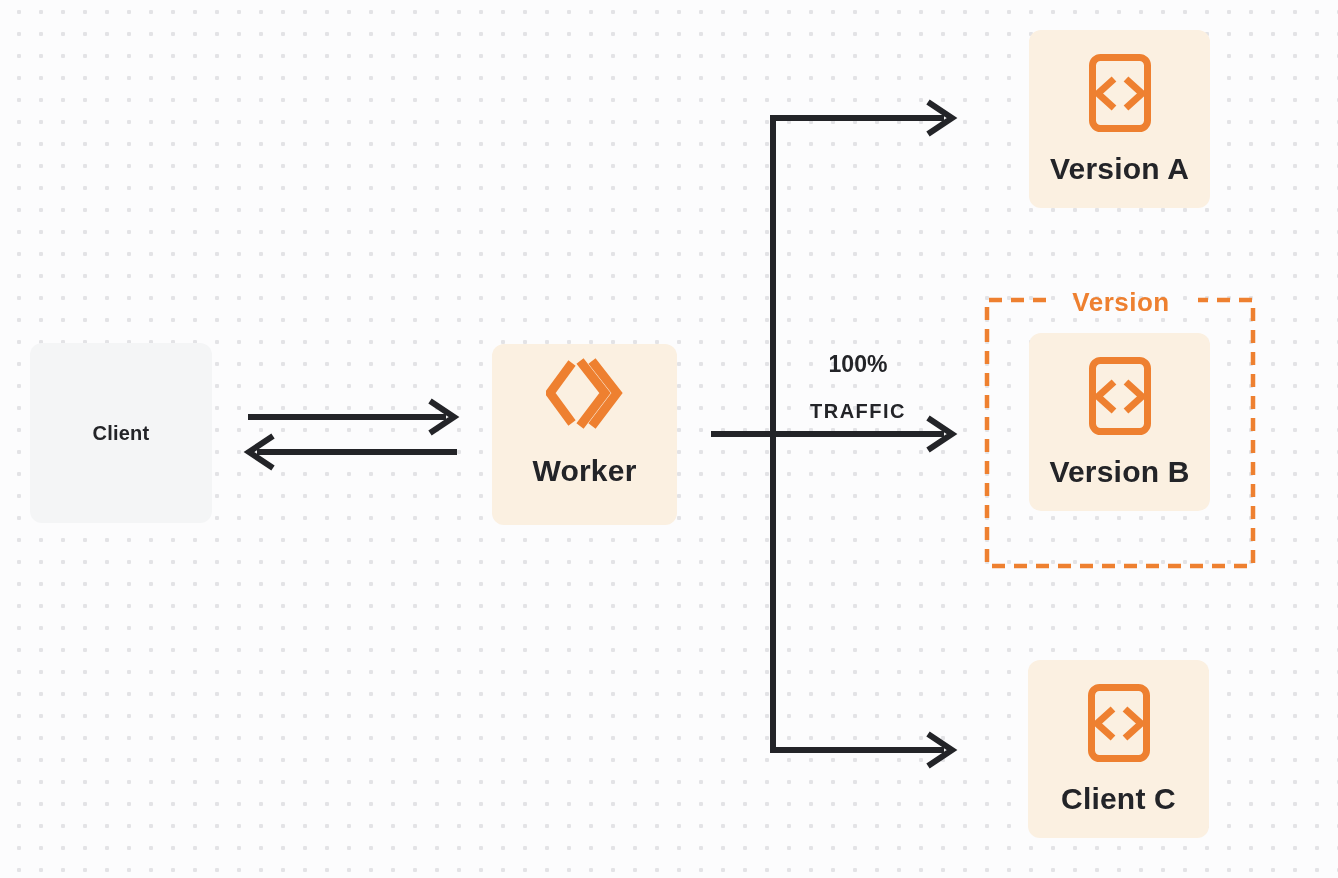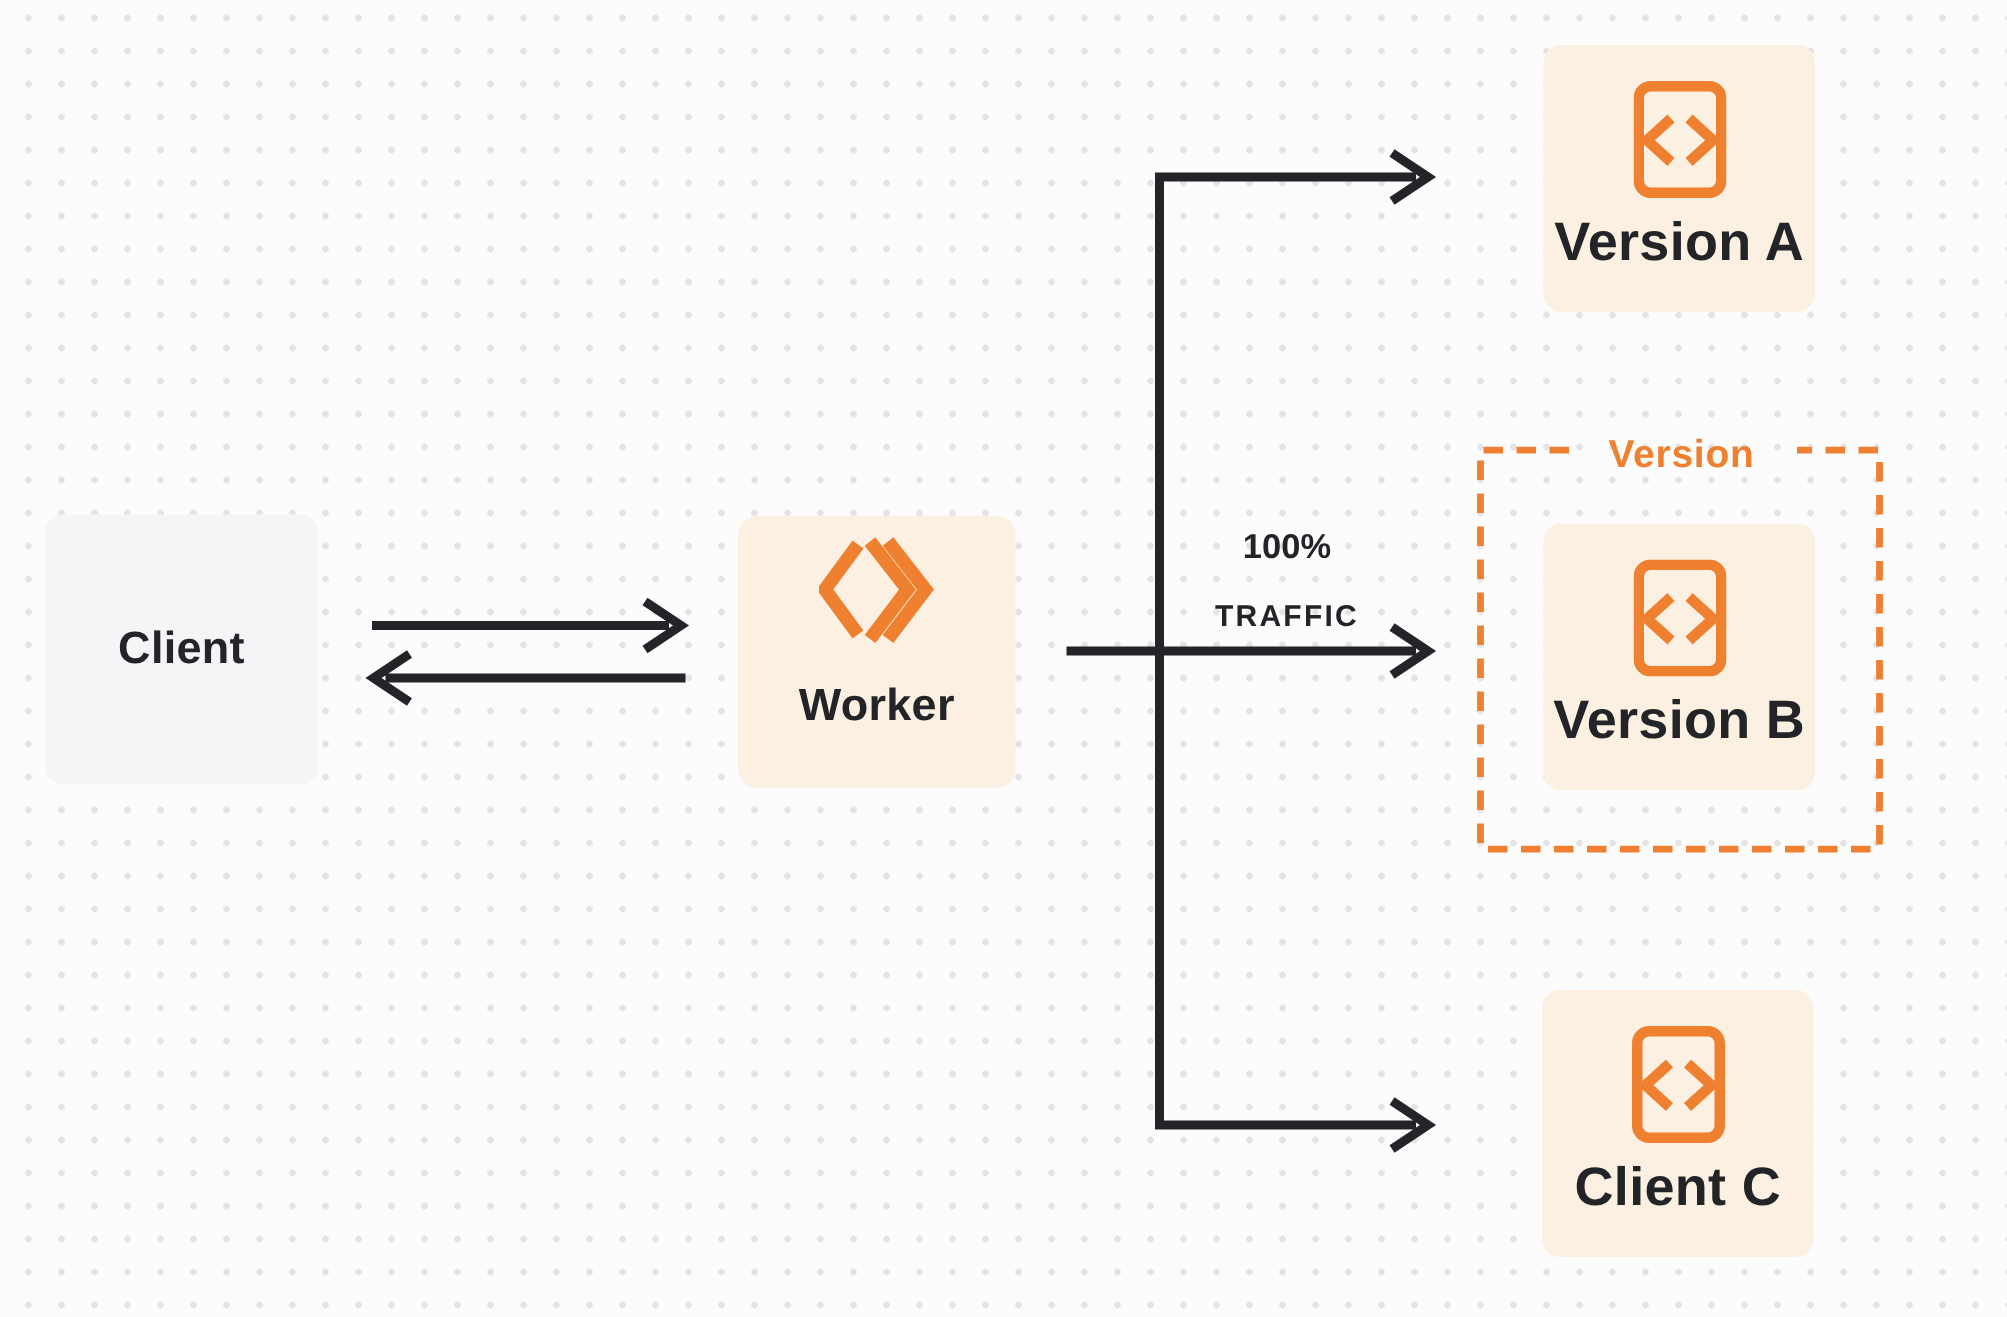--- a/index.html
+++ b/index.html
@@ -55,38 +55,38 @@
   .node-label {
     font-weight: 700;
     color: var(--ink);
     letter-spacing: 0.2px;
   }
   .client-node {
     left: 30px; top: 343px;
     width: 182px; height: 180px;
     background: var(--client-bg);
   }
-  .client-node .node-label { font-size: 30px; }
+  .client-node .node-label { font-size: 20px; }
   .worker-node {
     left: 492px; top: 344px;
     width: 185px; height: 181px;
     background: var(--cream);
     justify-content: flex-start;
     padding-top: 14px;
   }
   .worker-node .node-label { font-size: 30px; margin-top: 24px; }
   .version-node {
     width: 181px; height: 178px;
     background: var(--cream);
     justify-content: flex-start;
     padding-top: 24px;
   }
-  .version-node .node-label { font-size: 36px; margin-top: 8px; }
+  .version-node .node-label { font-size: 30px; margin-top: 20px; }
   .version-a { left: 1029px; top: 30px; }
-  .version-b { left: 1029px; top: 349px; }
+  .version-b { left: 1029px; top: 333px; }
   .version-c { left: 1028px; top: 660px; }
   .icon-svg { display: block; }
   .icon-stroke {
     stroke: var(--orange);
     fill: none;
     stroke-linecap: butt;
     stroke-linejoin: miter;
   }
   .deployed-label {
     position: absolute;

